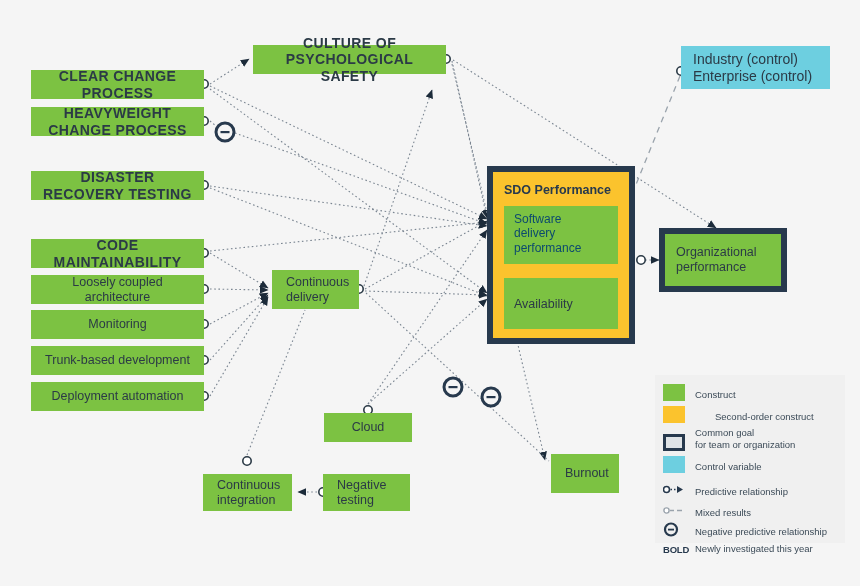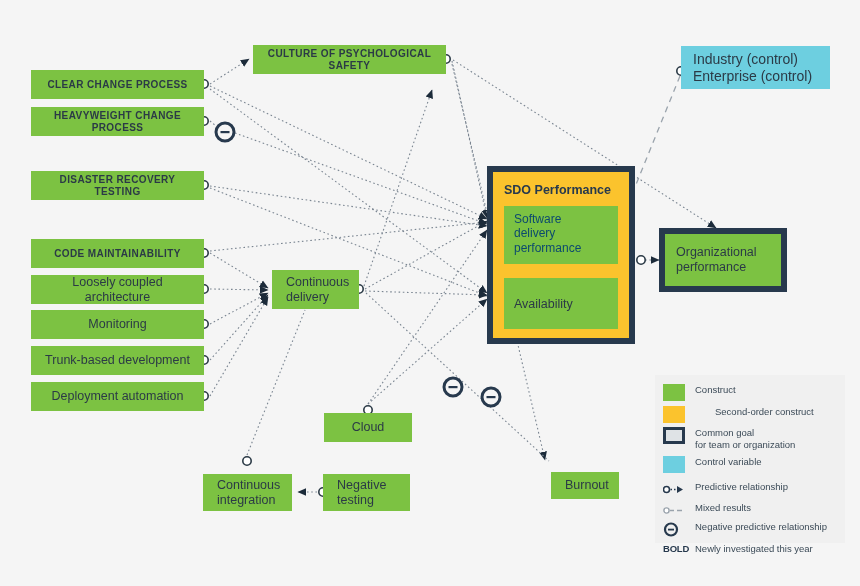--- a/index.html
+++ b/index.html
@@ -34,21 +34,21 @@
   .node .lbl {
     display: block;
     text-align: center;
     line-height: 1.15;
     padding: 0 8px;
   }
   .node.bold .lbl {
     font-weight: bold;
     text-transform: uppercase;
     letter-spacing: 0.4px;
-    font-size: 10px;
+    font-size: 14px;
   }
   .node.reg .lbl {
     font-size: 12.5px;
   }
   .node.left-pad .lbl {
     text-align: left;
     width: 100%;
     padding-left: 14px;
   }
   .node.control {
@@ -141,21 +141,21 @@
   #legend {
     position: absolute;
     left: 655px; top: 375px;
     width: 190px; height: 168px;
     background: #f0f0f0;
     z-index: 6;
   }
   .lg-row {
     position: absolute;
     display: flex;
-    align-items: flex-start;
+    align-items: flex-end;
     left: 8px;
   }
   .lg-sw {
     width: 22px; height: 17px;
     flex: 0 0 auto;
     margin-right: 10px;
   }
   .lg-sw.green { background: #7cc242; }
   .lg-sw.yellow { background: #fbc32d; }
   .lg-sw.cyan { background: #6dcfe0; }
@@ -332,21 +332,21 @@
   </div>
 
   <div class="node reg left-pad" id="n-ci" style="left:203px;top:474px;width:89px;height:37px;">
     <span class="lbl"><span>Continuous</span><br><span>integration</span></span>
   </div>
 
   <div class="node reg left-pad" id="n-at" style="left:323px;top:474px;width:87px;height:37px;">
     <span class="lbl"><span>Negative</span><br><span>testing</span></span>
   </div>
 
-  <div class="node reg left-pad" id="n-burnout" style="left:551px;top:472px;width:68px;height:27px;">
+  <div class="node reg left-pad" id="n-burnout" style="left:551px;top:454px;width:68px;height:39px;">
     <span class="lbl">Burnout</span>
   </div>
 
   <div class="node control" id="n-control" style="left:681px;top:46px;width:149px;height:43px;">
     <span class="lbl"><span>Industry (control)</span><br><span>Enterprise (control)</span></span>
   </div>
 
   <div id="sdo-performance">
     <div id="sdo-inner">
       <div id="sdo-title">SDO Performance</div>

